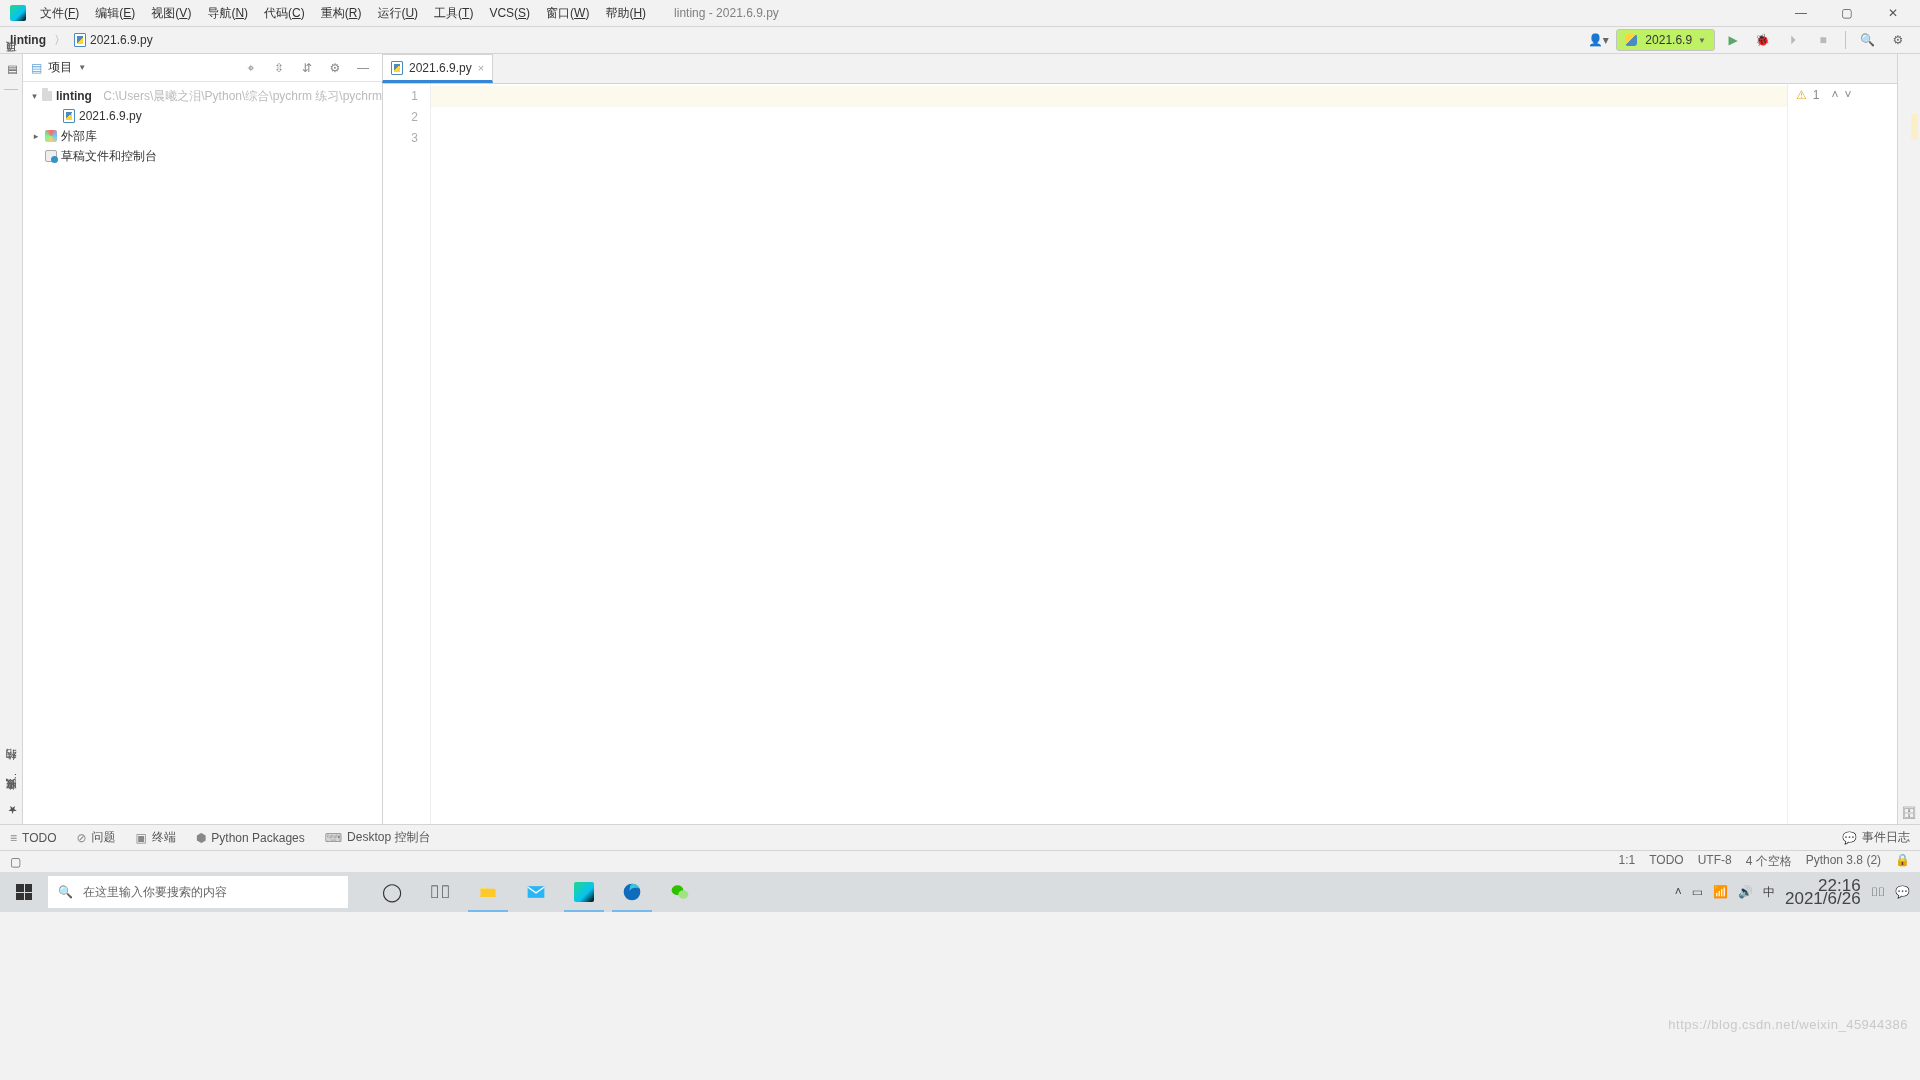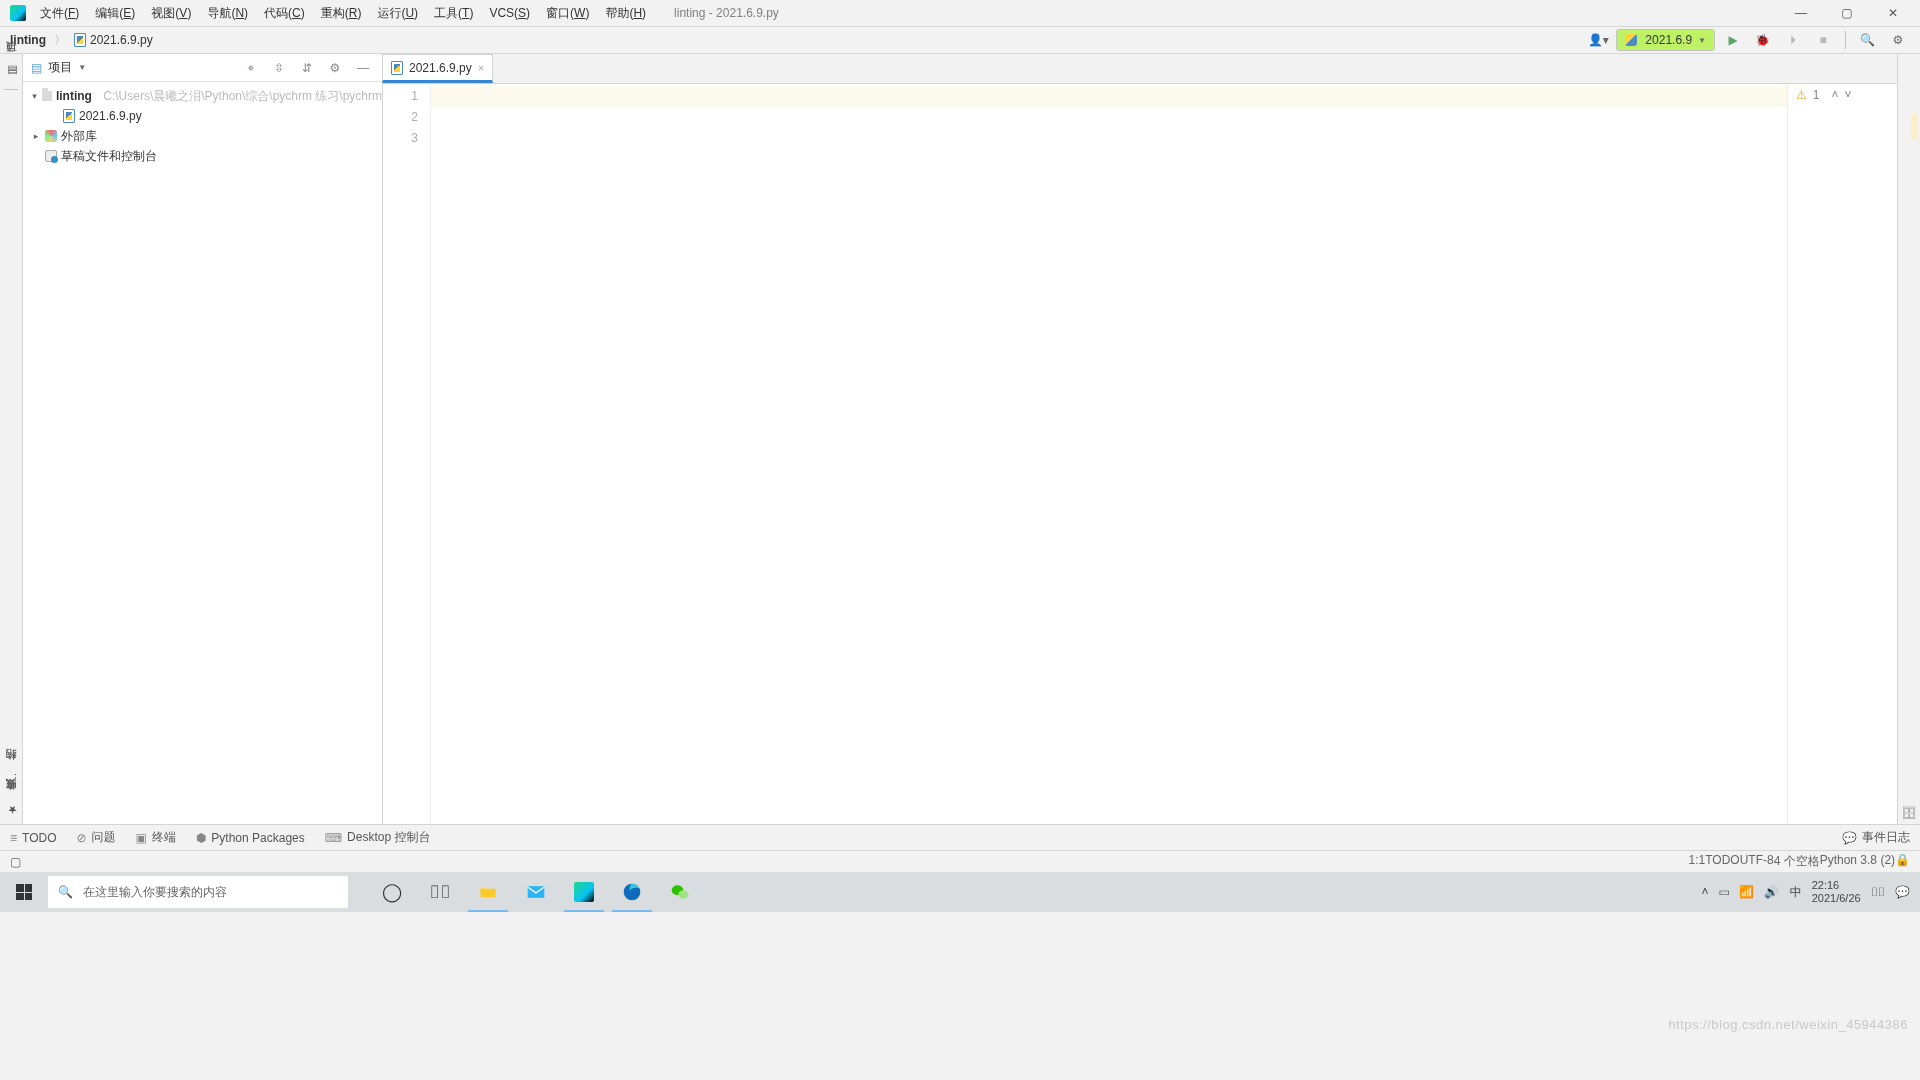--- a/index.html
+++ b/index.html
@@ -55,31 +55,31 @@
 .right-strip .warn { color:#e4a11b; }
 .right-gutter { width:23px; background:#f2f2f2; border-left:1px solid #d4d4d4; position:relative; }
 .right-gutter .box { position:absolute; top:60px; right:2px; width:7px; height:26px; background:#fcefc7; }
 .right-gutter .bot-icon { position:absolute; bottom:4px; width:100%; text-align:center; color:#888; }
 .bottom-tools { height:26px; background:#f2f2f2; border-top:1px solid #d4d4d4; display:flex; align-items:center; padding:0 10px; gap:20px; }
 .bottom-tools .bt { display:flex; align-items:center; gap:5px; color:#555; cursor:default; }
 .bottom-tools .bt .ic { color:#888; }
 .bottom-tools .right { margin-left:auto; display:flex; align-items:center; gap:6px; }
 .statusbar { height:22px; background:#f2f2f2; border-top:1px solid #d4d4d4; display:flex; align-items:center; padding:0 10px; gap:14px; }
 .statusbar .sl { color:#666; }
-.statusbar .right { margin-left:auto; display:flex; }
+.statusbar .right { margin-left:auto; display:flex; gap:14px; }
 .taskbar { height:40px; background:#d9dde0; display:flex; align-items:center; }
 .start { width:48px; height:40px; display:flex; align-items:center; justify-content:center; }
 .win-logo { width:16px; height:16px; display:grid; grid-template-columns:1fr 1fr; grid-template-rows:1fr 1fr; gap:1px; }
 .win-logo div { background:#333; }
 .search-box { background:#fff; height:32px; width:300px; display:flex; align-items:center; padding:0 10px; gap:10px; color:#666; }
 .task-icons { display:flex; height:40px; margin-left:20px; }
 .task-icons .ti { width:48px; display:flex; align-items:center; justify-content:center; position:relative; font-size:18px; }
 .ti.active::after { content:""; position:absolute; bottom:0; left:4px; right:4px; height:2px; background:#76b9ed; }
 .tray { margin-left:auto; display:flex; align-items:center; height:40px; gap:10px; padding-right:10px; color:#444; }
-.tray .clock { text-align:left; line-height:13px; font-size:11px; }
+.tray .clock { text-align:right; line-height:13px; font-size:17px; }
 .watermark { position:absolute; right:12px; bottom:48px; color:#c9c9c9; font-size:13px; letter-spacing:0.5px; pointer-events:none; }
 .ti svg { width:20px; height:20px; }
 </style>
 </head>
 <body>
 
 <div class="ide">
 
   <div class="menubar">
     <div class="app-icon"></div>

